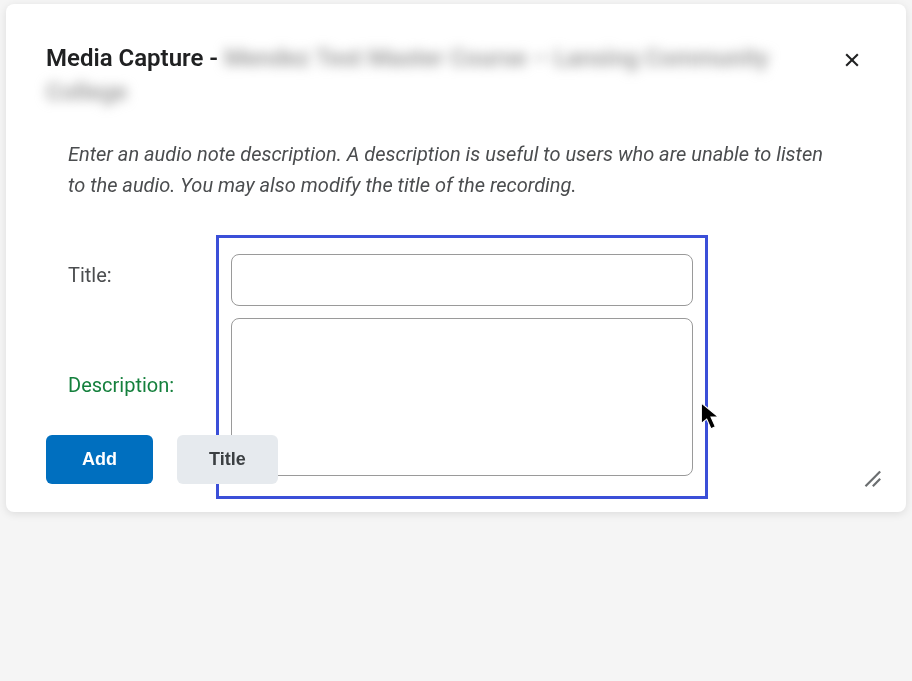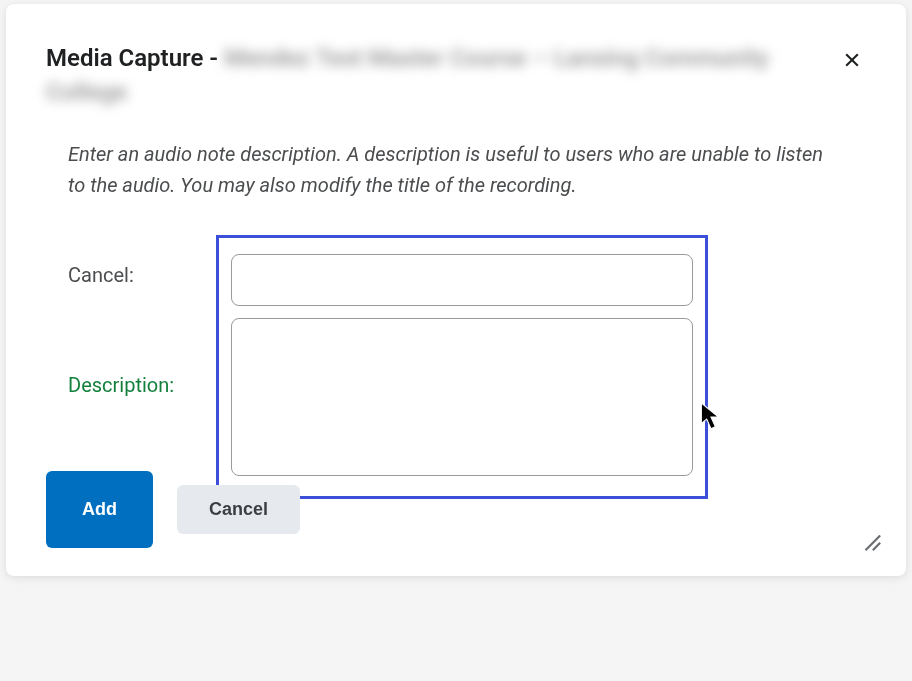--- a/index.html
+++ b/index.html
@@ -12,21 +12,21 @@
       background: #f5f5f5;
       width: 912px;
       height: 681px;
       position: relative;
     }
     .dialog {
       background: #ffffff;
       border-radius: 8px;
       box-shadow: 0 2px 8px rgba(0,0,0,0.1);
       width: 900px;
-      height: 572px;
+      height: 508px;
       margin: 4px auto;
       position: relative;
       padding: 0;
     }
     .dialog-header {
       display: flex;
       align-items: flex-start;
       justify-content: space-between;
       padding: 38px 40px 10px 40px;
     }
@@ -121,21 +121,21 @@
       display: flex;
       align-items: center;
       gap: 24px;
     }
     .btn-primary {
       background: #006fbf;
       color: #ffffff;
       border: none;
       font-size: 18px;
       font-weight: 700;
-      padding: 28px 36px;
+      padding: 14px 36px;
       border-radius: 6px;
       cursor: pointer;
     }
     .btn-secondary {
       background: #e6eaee;
       color: #3b3f42;
       border: none;
       font-size: 18px;
       font-weight: 600;
       padding: 14px 32px;
@@ -178,33 +178,33 @@
         <line x1="19" y1="5" x2="5" y2="19"></line>
       </svg>
     </button>
   </div>
 
   <div class="dialog-body">
     <p class="instructions">Enter an audio note description. A description is useful to users who are unable to listen to the audio. You may also modify the title of the recording.</p>
 
     <div class="form-area">
       <div class="labels-col">
-        <div class="label-title">Cancel:</div>
+        <div class="label-title">Title:</div>
         <div class="label-description">Description:</div>
       </div>
       <div class="inputs-col">
         <input type="text" class="title-input" value="" style="">
         <textarea class="description-input" style=""></textarea>
       </div>
     </div>
   </div>
 
   <div class="dialog-footer">
     <button class="btn-primary">Add</button>
-    <button class="btn-secondary">Cancel</button>
+    <button class="btn-secondary">Title</button>
   </div>
 
   <div class="resize-handle">
     <svg viewBox="0 0 24 24">
       <line x1="6" y1="22" x2="22" y2="6" stroke="#6b6e70" stroke-width="2.4"></line>
       <line x1="14" y1="22" x2="22" y2="14" stroke="#6b6e70" stroke-width="2.4"></line>
     </svg>
   </div>
 
 </div>

